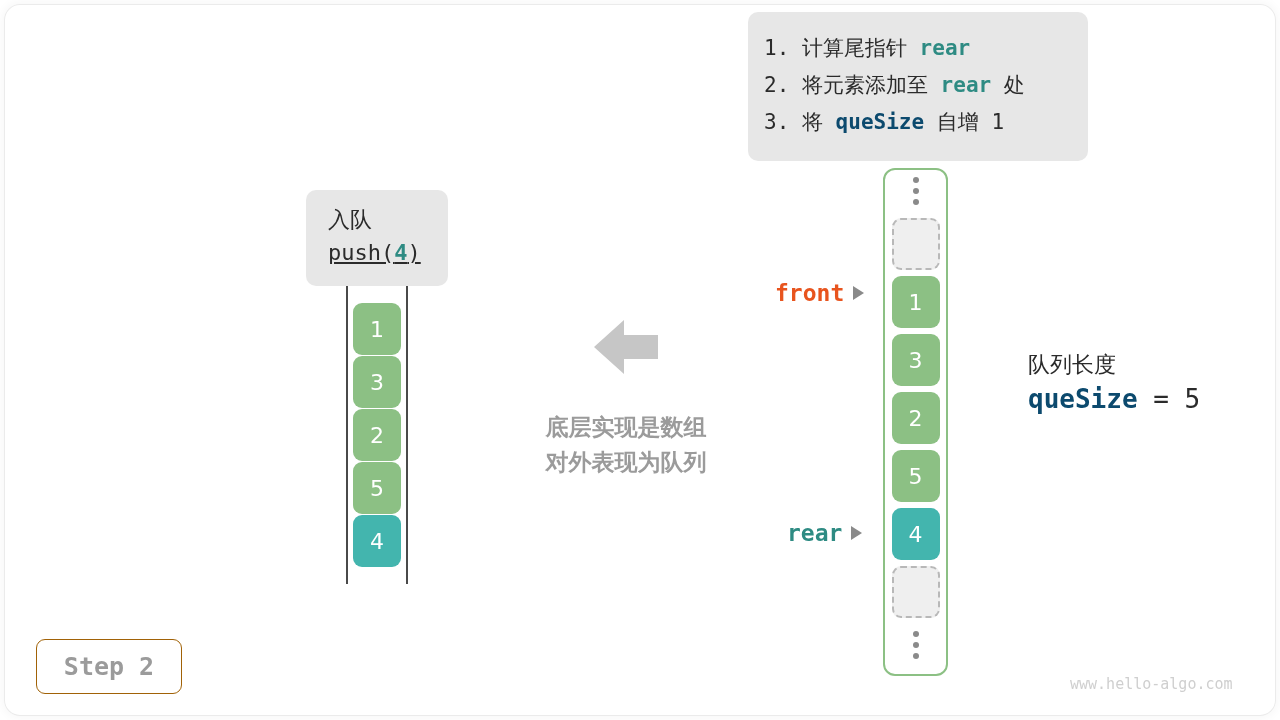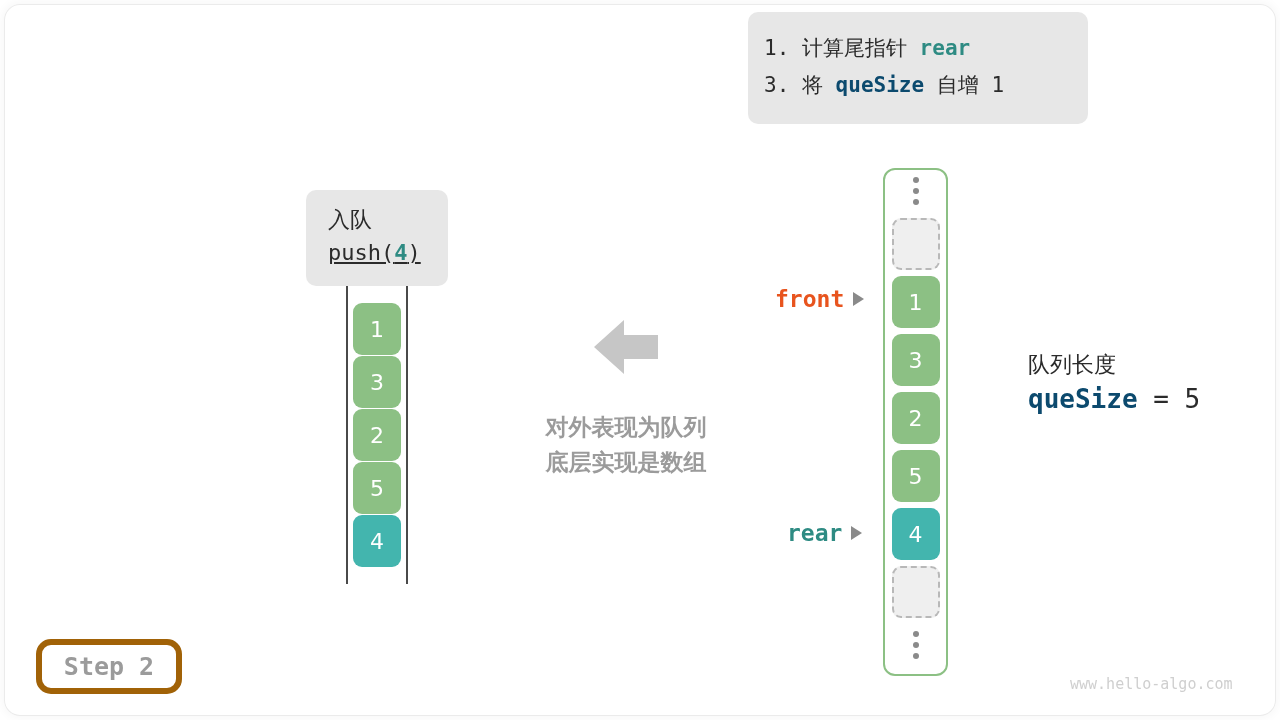--- a/index.html
+++ b/index.html
@@ -193,21 +193,21 @@
     display: flex;
     align-items: center;
     gap: 9px;
   }
   .ptr .tip {
     width: 0; height: 0;
     border-top: 7px solid transparent;
     border-bottom: 7px solid transparent;
     border-left: 11px solid #8a8a8a;
   }
-  #ptr-front { left: 775px; top: 286px; color: #e8541e; }
+  #ptr-front { left: 775px; top: 280px; color: #e8541e; }
   #ptr-rear  { left: 787px; top: 520px; color: #2e8b83; }
 
   
   #size-readout {
     position: absolute;
     left: 1028px;
     top: 349px;
     white-space: nowrap;
   }
   #size-readout .cn {
@@ -224,22 +224,22 @@
   }
 
   
   #step-badge {
     position: absolute;
     left: 36px;
     top: 639px;
     width: 146px;
     height: 55px;
     box-sizing: border-box;
-    border: 6px solid #a16207;
-    border-radius: 15px;
+    border: 1px solid #a16207;
+    border-radius: 9px;
     display: flex;
     align-items: center;
     justify-content: center;
     font-family: "DejaVu Sans Mono", "Liberation Mono", monospace;
     font-size: 25px;
     font-weight: bold;
     color: #9b9b9b;
     background: #ffffff;
   }
 
@@ -259,20 +259,26 @@
 
 <div id="canvas">
 
   <div id="frame"></div>
 
   <div id="instructions">
     <div class="instr-line">
       <span>1.</span>
       <span>计算尾指针</span>
       <span class="kw-teal">rear</span>
+    </div>
+    <div class="instr-line">
+      <span>2.</span>
+      <span>将元素添加至</span>
+      <span class="kw-teal">rear</span>
+      <span>处</span>
     </div>
     <div class="instr-line">
       <span>3.</span>
       <span>将</span>
       <span class="kw-blue">queSize</span>
       <span>自增 1</span>
     </div>
   </div>
 
   <div id="push-box">
@@ -292,22 +298,22 @@
       </div>
   </div>
 
   <div id="big-arrow">
     <svg width="64" height="58" viewBox="0 0 64 58" xmlns="http://www.w3.org/2000/svg">
       <polygon points="0,29 30,2 30,17 64,17 64,41 30,41 30,56" fill="#c6c6c6"></polygon>
     </svg>
   </div>
 
   <div id="center-caption">
+    <div>底层实现是数组</div>
     <div>对外表现为队列</div>
-    <div>底层实现是数组</div>
   </div>
 
   <div id="array-right">
     <div class="slots" id="array-right-slots">
         <div class="dots">
           <i></i>
           <i></i>
           <i></i>
         </div>
         <div class="cell empty"></div>

